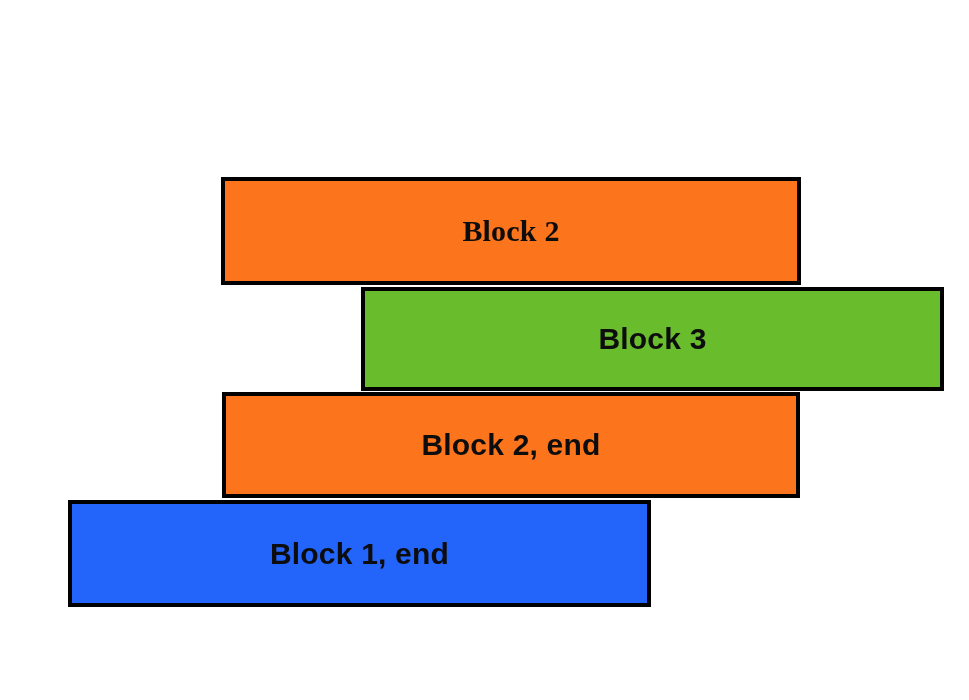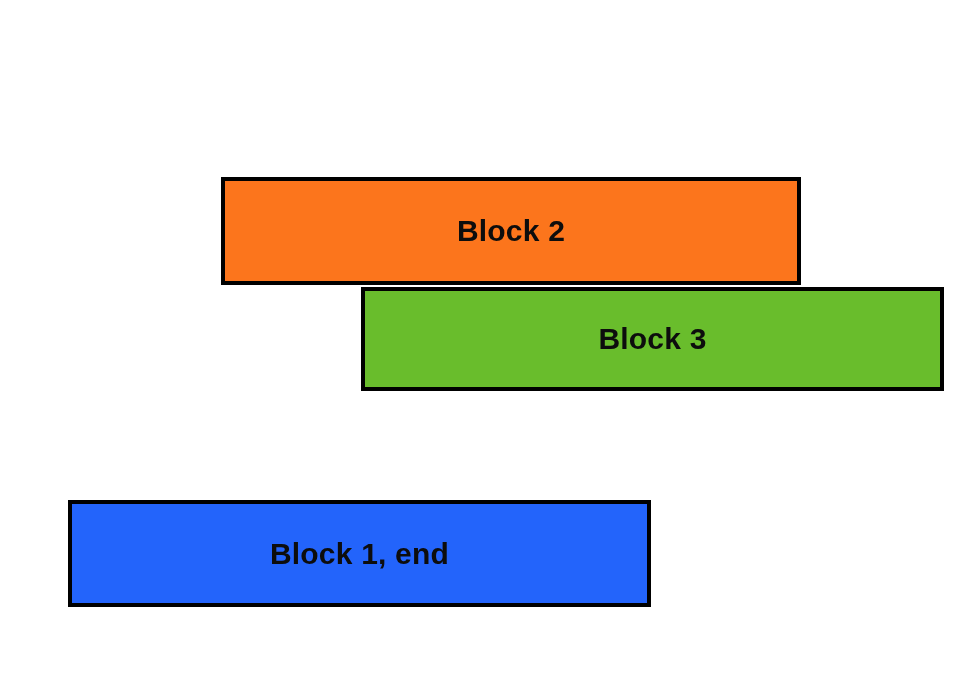--- a/index.html
+++ b/index.html
@@ -39,26 +39,29 @@
   .b3  { left: 361px; top: 287px; width: 583px; height: 104px; }
   .b4  { left: 222px; top: 392px; width: 578px; height: 106px; }
   .b5  { left: 68px;  top: 500px; width: 583px; height: 107px; }
 </style>
 </head>
 <body style="background-color: rgb(255, 255, 255);">
 
 <div class="canvas">
 
 
-  <div class="block b2" style="background-color: rgb(252, 117, 28);">
+  <div class="block b2" style="background-color: rgb(252, 117, 28); font-family: Liberation Serif, serif;">
     <span class="label">Block 2</span>
   </div>
 
   <div class="block b3" style="background-color: rgb(105, 189, 44);">
     <span class="label">Block 3</span>
   </div>
 
+  <div class="block b4" style="background-color: rgb(252, 117, 28);">
+    <span class="label">Block 2, end</span>
+  </div>
 
   <div class="block b5" style="background-color: rgb(35, 100, 251);">
     <span class="label">Block 1, end</span>
   </div>
 
 </div>
 
 </body></html>

